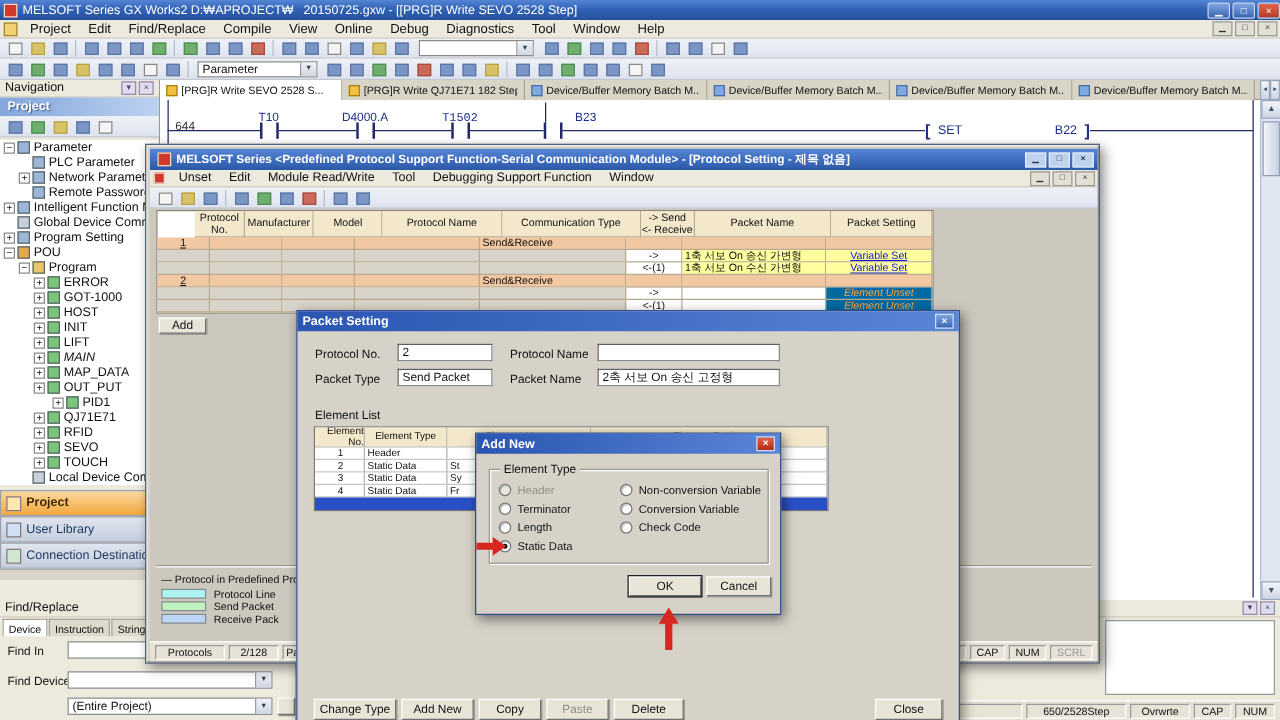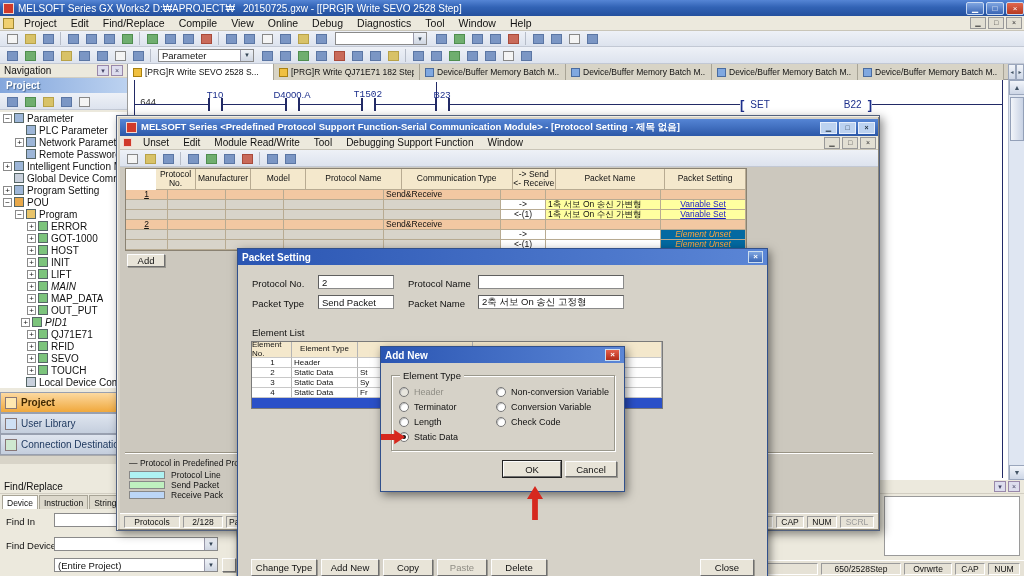--- a/index.html
+++ b/index.html
@@ -109,21 +109,21 @@
 .uline{text-decoration:underline;}
 .lswatch{position:absolute;width:36px;height:8px;border:1px solid #888;}
 .lnote{font-size:8.5px;white-space:nowrap;}
 .lnote::before{content:"— ";}
 
 
 .etable{position:absolute;background:#fff;border:1px solid #7a7a7a;font-size:8px;}
 .erow{display:flex;height:10px;line-height:1;}
 .erow.ehead{height:16px;}
 .ecell{border-right:1px solid #b4b4b4;border-bottom:1px solid #c8c8c8;display:flex;align-items:center;overflow:hidden;white-space:nowrap;padding-left:2px;}
-.ehead .ecell{background:#f4e8cc;justify-content:center;text-align:left;white-space:normal;line-height:1.05;padding:0;}
+.ehead .ecell{background:#f4e8cc;justify-content:center;text-align:right;white-space:normal;line-height:1.05;padding:0;}
 .ew0{width:40px;}.ew1{width:66px;}.ew2{width:115px;}.ew3{width:189px;}
 .esel{background:#2a50c8;width:410px;}
 
 
 .frtab{height:14px;display:flex;align-items:center;padding:0 4px;font-size:8.5px;background:#ddd9cc;border:1px solid #a8a496;border-bottom:none;margin-right:1px;white-space:nowrap;}
 .frtab.active{background:#fff;}
 
 
 .arrow{position:absolute;background:#d6281e;filter:drop-shadow(0 0 1px #7a0f08);}
 .arrow.right{clip-path:polygon(0 32%,55% 32%,55% 4%,100% 50%,55% 96%,55% 68%,0 68%);}
@@ -328,21 +328,21 @@
       <div class="titem" style="padding-left:27px;">
           <span class="exp plus"></span>
           <span class="nicon prog"></span>
           <span class="tlabel">MAP_DATA</span>
         </div>
       <div class="titem" style="padding-left:27px;">
           <span class="exp plus"></span>
           <span class="nicon prog"></span>
           <span class="tlabel">OUT_PUT</span>
         </div>
-      <div class="titem" style="padding-left:21px;font-style:italic;">
+      <div class="titem" style="padding-left:42px;">
           <span class="exp plus"></span>
           <span class="nicon prog"></span>
           <span class="tlabel">PID1</span>
         </div>
       <div class="titem" style="padding-left:27px;">
           <span class="exp plus"></span>
           <span class="nicon prog"></span>
           <span class="tlabel">QJ71E71</span>
         </div>
       <div class="titem" style="padding-left:27px;">
@@ -414,21 +414,21 @@
 
   <div class="editor abs" style="left:128px;top:80px;width:880px;height:400px;">
     <span class="abs" style="left:2px;top:16px;width:26px;text-align:right;font-size:9.5px;color:#333;">644</span>
     <div class="lline" style="left:6px;top:0;width:1px;height:398px;"></div>
     <div class="lline" style="left:874px;top:0;width:1px;height:398px;"></div>
     <div class="lline" style="left:6px;top:24px;width:869px;height:1px;"></div>
     <div class="lline" style="left:308px;top:2px;width:1px;height:22px;"></div>
     <span class="clabel" style="left:52px;top:9px;">T10</span>
     <span class="clabel" style="left:129px;top:9px;">D4000.A</span>
     <span class="clabel" style="left:205px;top:9px;font-family:Liberation Mono, monospace;">T1502</span>
-    <span class="clabel" style="left:279px;top:9px;">B23</span>
+    <span class="clabel" style="left:279px;top:9px;text-align:right;">B23</span>
     <div class="contact" style="left:80px;top:18px;"></div>
     <div class="contact" style="left:157px;top:18px;"></div>
     <div class="contact" style="left:233px;top:18px;"></div>
     <div class="contact" style="left:307px;top:18px;"></div>
     <div class="abs" style="left:612px;top:17px;width:132px;height:15px;background:#fff;display:flex;align-items:center;color:#1c2f8c;font-size:10px;">
       <span class="bracket">[</span>
       <span style="margin-left:6px;">SET</span>
       <span style="flex:1"></span>
       <span>B22</span>
       <span class="bracket" style="margin-left:6px;">]</span>

